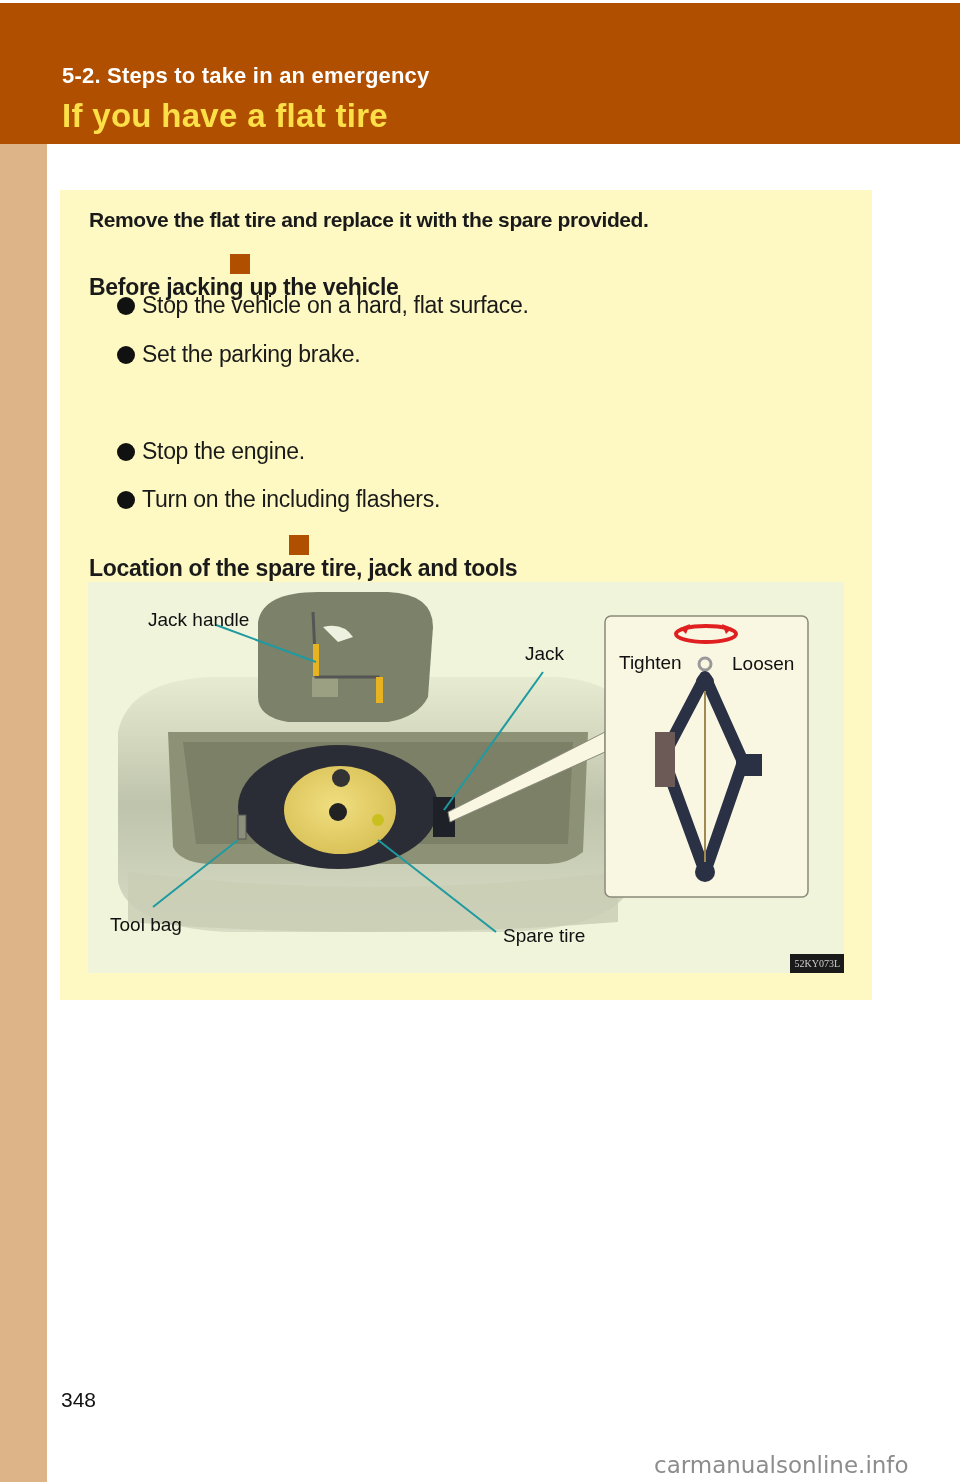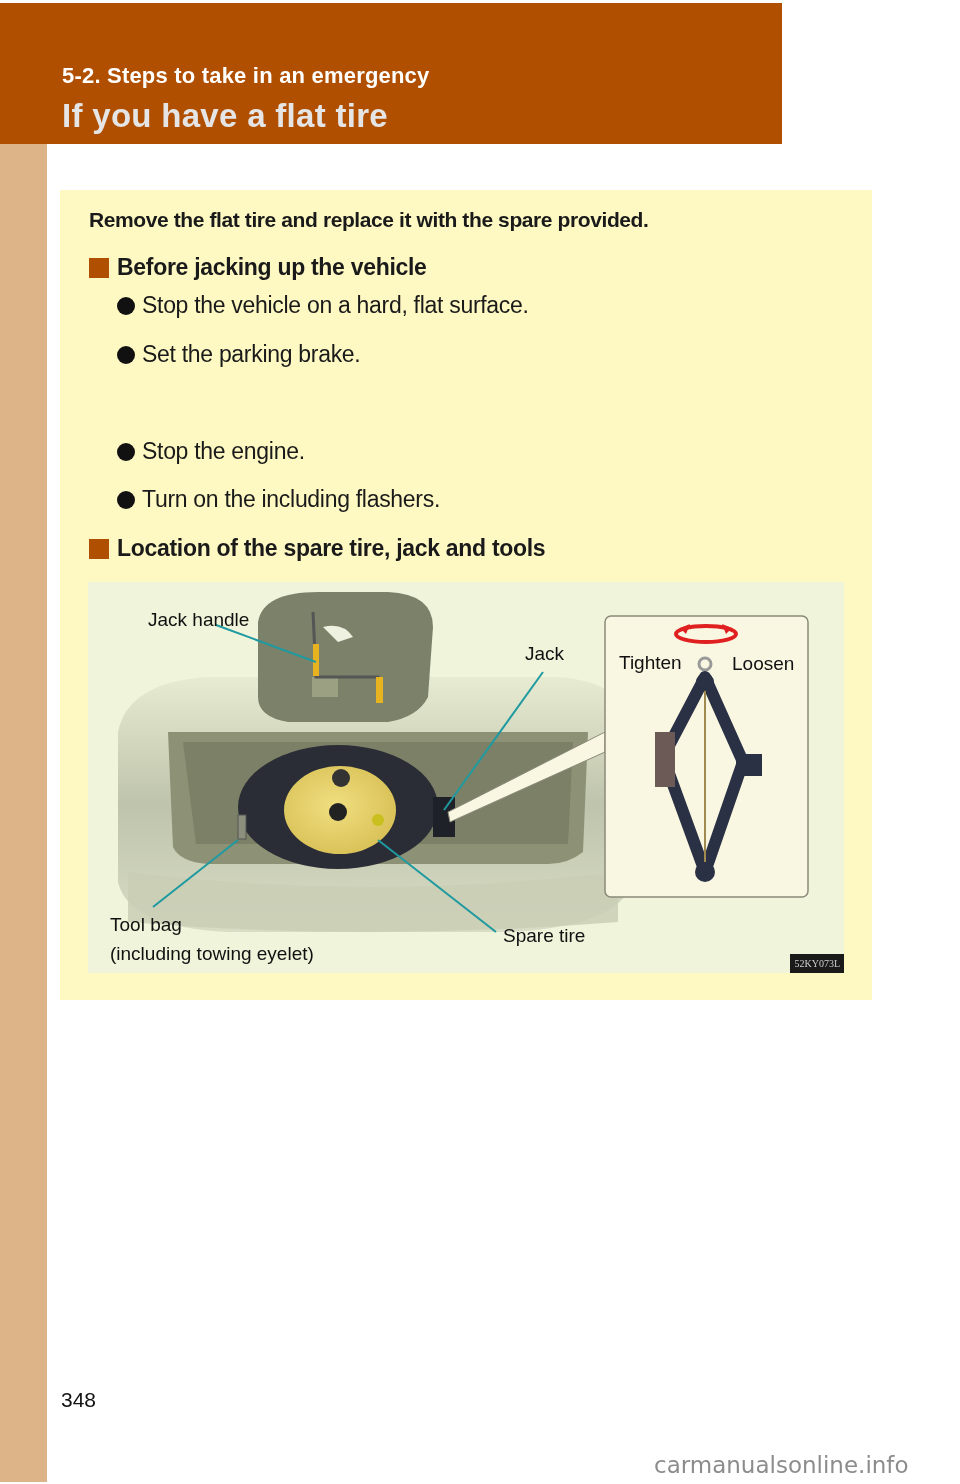--- a/index.html
+++ b/index.html
@@ -3,41 +3,41 @@
 <meta charset="utf-8">
 <style>
   html, body { margin: 0; padding: 0; }
   body {
     width: 960px; height: 1484px; position: relative; overflow: hidden;
     background: #ffffff;
     font-family: "Liberation Sans", "DejaVu Sans", sans-serif;
     color: #1a1a1a;
   }
   .left-strip { position: absolute; left: 0; top: 144px; width: 47px; height: 1338px; background: #dcb487; }
-  .header-band { position: absolute; left: 0; top: 3px; width: 782px; height: 141px; background: #b04f00; }
+  .header-band { position: absolute; left: 0; top: 3px; width: 960px; height: 141px; background: #b04f00; }
   .section-label {
     position: absolute; left: 62px; top: 60px;
     color: #ffffff; font-weight: bold; font-size: 22px; letter-spacing: 0.2px;
   }
   .page-title {
     position: absolute; left: 62px; top: 94px;
-    color: #e5e5e5; font-weight: bold; font-size: 33px; letter-spacing: 0.3px;
+    color: #fde047; font-weight: bold; font-size: 33px; letter-spacing: 0.3px;
   }
   .content-box {
     position: absolute; left: 60px; top: 190px; width: 812px; height: 810px;
     background: #fef9c3;
   }
   .intro {
     position: absolute; left: 29px; top: 18px;
     font-size: 21px; font-weight: bold; letter-spacing: -0.4px;
   }
   .heading {
     position: absolute; left: 29px;
     font-size: 23px; font-weight: bold; letter-spacing: -0.3px;
-    display: flex; align-items: center;
+    display: flex; align-items: center; flex-direction: column;
   }
   .heading .sq { display: inline-block; width: 20px; height: 20px; background: #b04f00; margin-right: 8px; }
   .bullet {
     position: absolute; left: 57px;
     font-size: 23px; display: flex; align-items: center; letter-spacing: -0.3px;
   }
   .bullet .dot { display: inline-block; width: 18px; height: 18px; border-radius: 50%; background: #111; margin-right: 7px; }
   .figure {
     position: absolute; left: 28px; top: 392px; width: 756px; height: 391px;
     background: #f0f4db; overflow: hidden;
@@ -151,20 +151,19 @@
       <line x1="455" y1="90" x2="356" y2="228" stroke="#1e9aa0" stroke-width="2"></line>
       <line x1="65" y1="325" x2="150" y2="258" stroke="#1e9aa0" stroke-width="2"></line>
       <line x1="408" y1="350" x2="290" y2="258" stroke="#1e9aa0" stroke-width="2"></line>
     </svg>
 
     <div class="fig-label" style="left:60px; top:24px;">Jack handle</div>
     <div class="fig-label" style="left:437px; top:58px;">Jack</div>
     <div class="fig-label" style="left:531px; top:67px;">Tighten</div>
     <div class="fig-label" style="left:644px; top:68px;">Loosen</div>
     <div class="fig-label" style="left:22px; top:329px;">Tool bag</div>
-    <div class="fig-label" style="left:22px; top:358px;">(including towing eyelet)</div>
     <div class="fig-label" style="left:415px; top:340px;">Spare tire</div>
     <div class="fig-code">52KY073L</div>
   </div>
 </div>
 
 <div class="page-number">348</div>
 <div class="watermark">carmanualsonline.info</div>
 
 </body></html>

